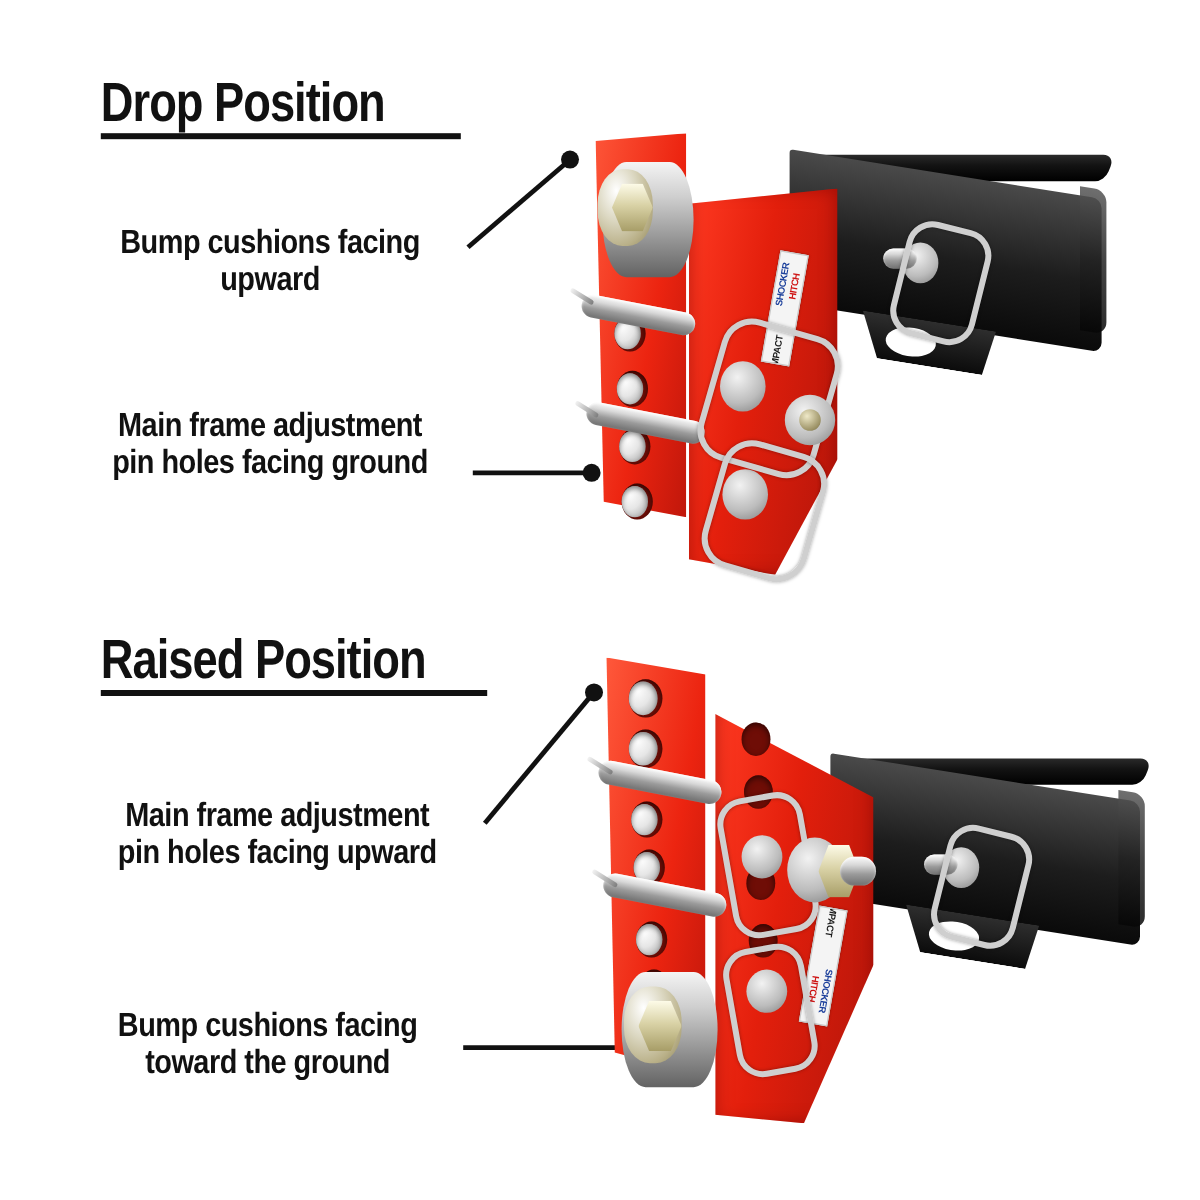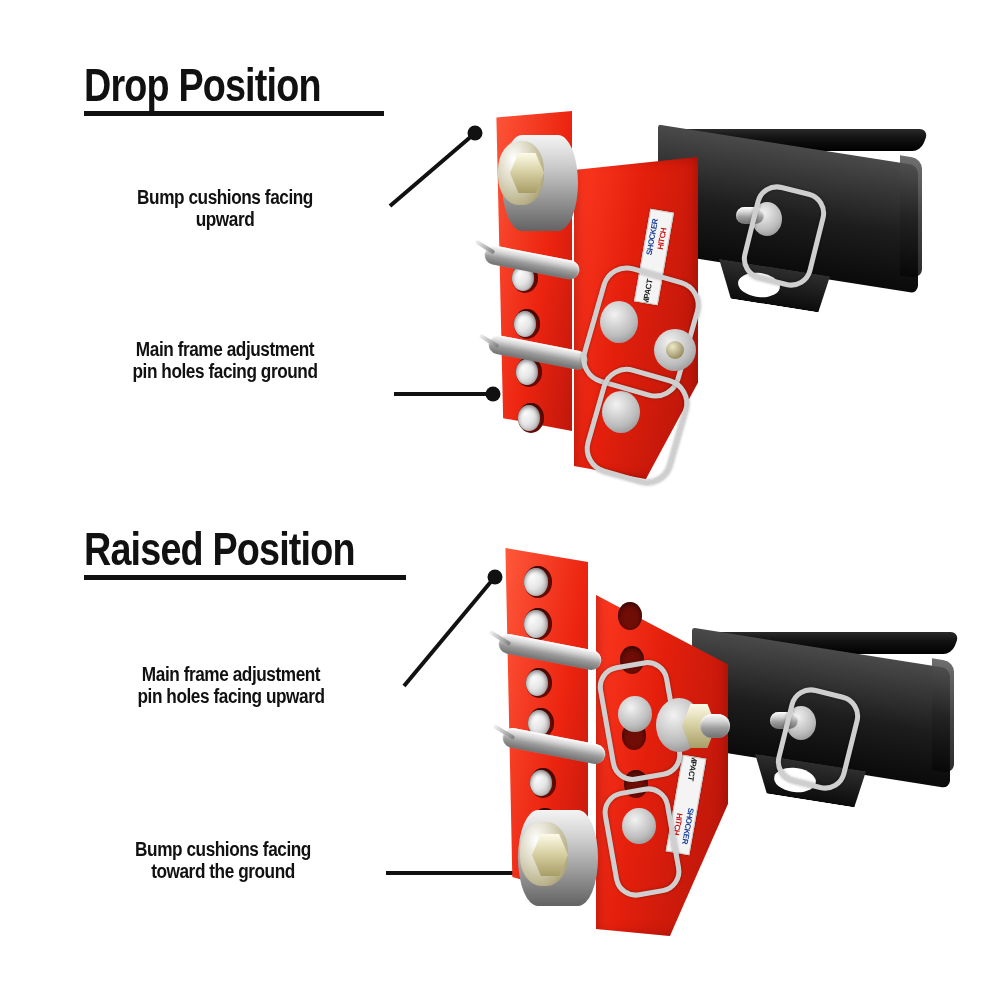--- a/index.html
+++ b/index.html
@@ -8,21 +8,21 @@
   .panel{position:absolute;left:0;width:1000px;height:500px;}
   #panel-drop{top:0;}
   #panel-raised{top:500px;}
 
   .heading{position:absolute;font-weight:bold;color:#111;
            letter-spacing:-1px;font-size:46px;line-height:1;
            transform:scaleX(.82);transform-origin:left center;white-space:nowrap;}
   .heading-rule{position:absolute;height:5px;background:#111;}
 
   .callout{position:absolute;text-align:center;color:#111;font-weight:bold;
-           font-size:20px;line-height:1.12;letter-spacing:-.5px;}
+           font-size:28px;line-height:1.12;letter-spacing:-.5px;}
   .callout > span{display:block;transform:scaleX(.86);}
 
   .leader{position:absolute;overflow:visible;}
 
   
   .hitch{position:absolute;}
 
   
   .tube-top{position:absolute;background:linear-gradient(180deg,#2a2a2a 0%,#131313 40%,#000 100%);}
   .tube-face{position:absolute;background:linear-gradient(180deg,#4a4a4a,#1d1d1d 55%,#0a0a0a);}

